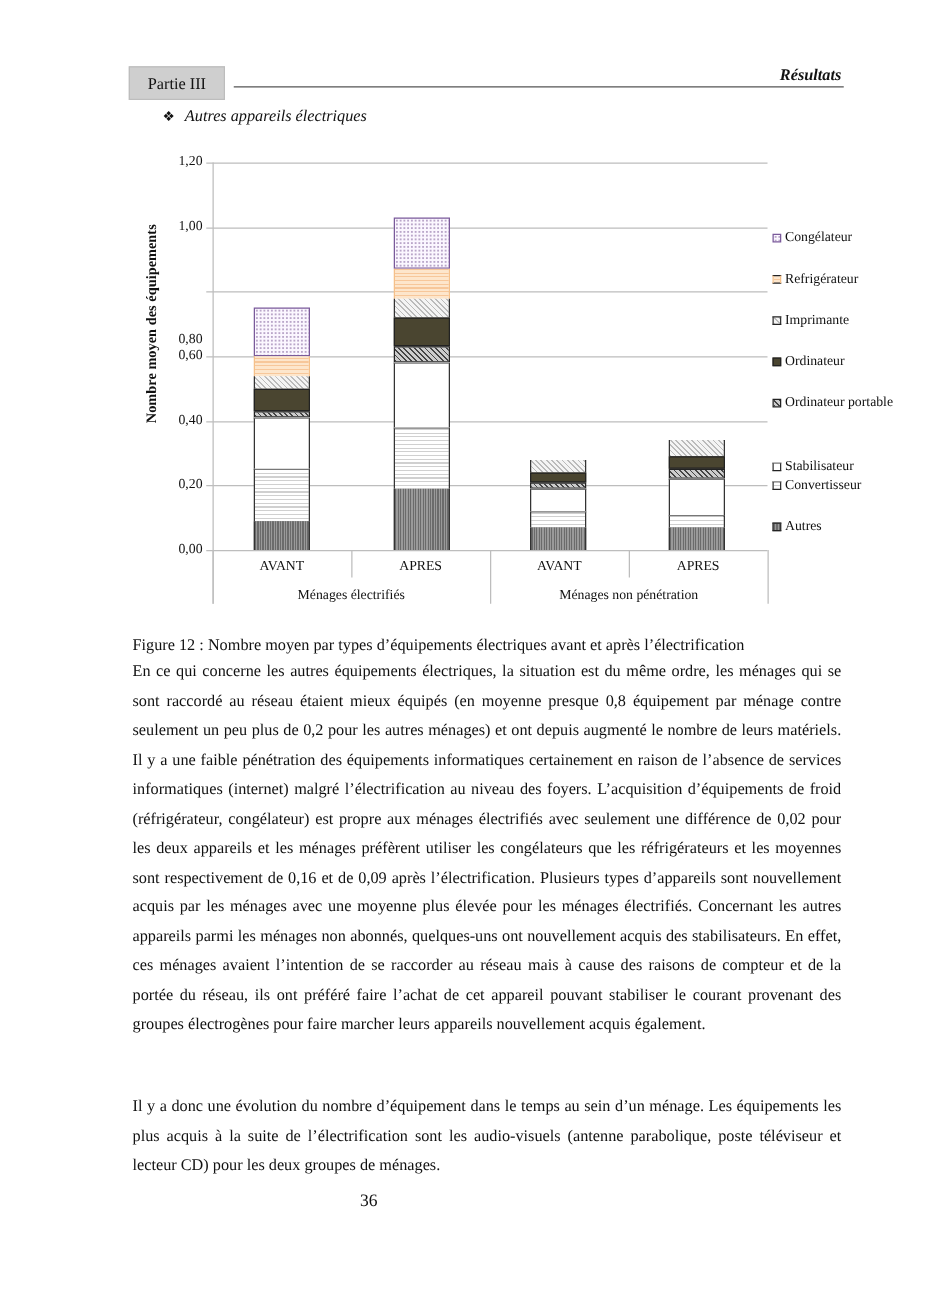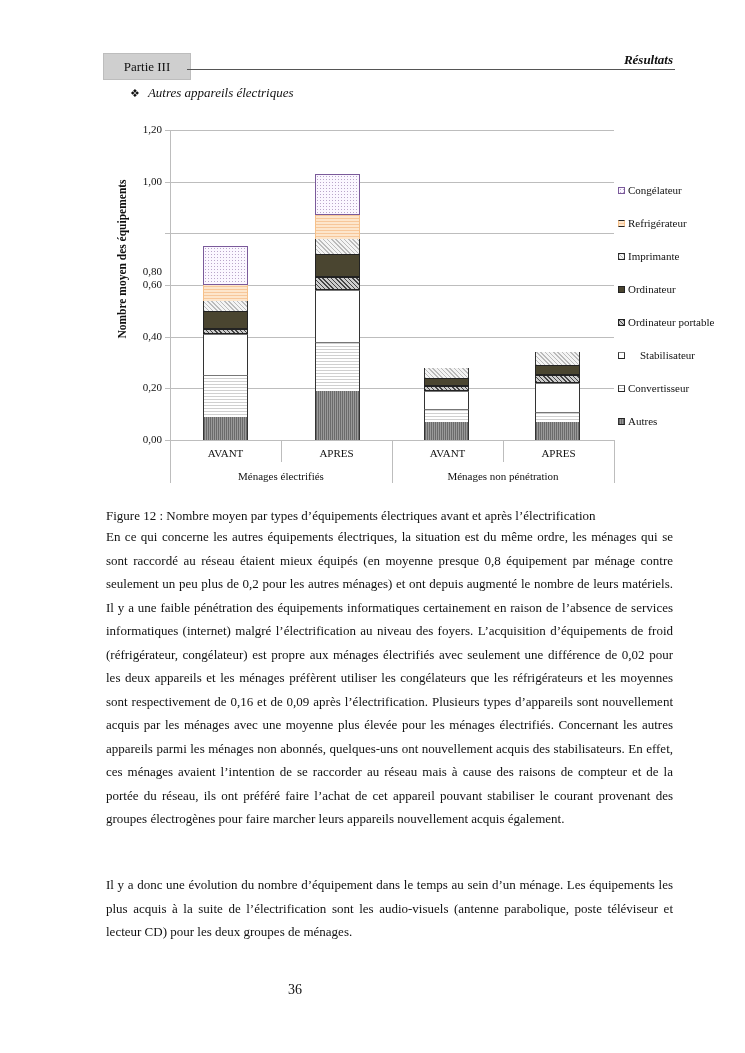--- a/index.html
+++ b/index.html
@@ -1,18 +1,18 @@
 <!DOCTYPE html>
 <html><head>
 <meta charset="utf-8">
 <style>
   html, body { margin: 0; padding: 0; background: #ffffff; }
   body { width: 745px; height: 1053px; position: relative; overflow: hidden;
          font-family: "Liberation Serif", "DejaVu Serif", serif; color: #111; }
-  .header-box { position: absolute; left: 103px; top: 53px; width: 88px; height: 27px;
+  .header-box { position: absolute; left: 103px; top: 53px; width: 77px; height: 27px;
                 background: #cfcfcf; border: 1px solid #bdbdbd; box-sizing: border-box;
                 font-size: 13px; display: flex; align-items: center; justify-content: center; }
   .header-rule { position: absolute; left: 187px; top: 69px; width: 488px; height: 1px; background: #555; }
   .header-right { position: absolute; right: 72px; top: 52px; font-size: 13px; font-weight: bold; font-style: italic; }
   .section-bullet { position: absolute; left: 130px; top: 85px; font-size: 13px; font-style: italic; }
   .section-bullet .diamond { font-style: normal; margin-right: 8px; font-size: 11px; }
 
   .chart { position: absolute; left: 105px; top: 118px; width: 625px; height: 375px; }
   .ylabel { position: absolute; left: -78px; top: 135px; width: 190px; text-align: center;
             transform: rotate(-90deg); font-size: 11.5px; font-weight: bold; }
@@ -36,21 +36,21 @@
   .p-convertisseur { background: repeating-linear-gradient(0deg, #fff 0 2px, #d0d0d0 2px 3px); border-left:1px solid #333; border-right:1px solid #333; border-top: 1px solid #777;}
   .p-stabilisateur { background: #fff; border-left:1px solid #333; border-right:1px solid #333; border-top:1px solid #777; }
   .p-ordport { background: repeating-linear-gradient(45deg, #444 0 1px, #ccc 1px 3px); border:1px solid #222; }
   .p-ordinateur { background: #4a4530; border:1px solid #222; }
   .p-imprimante { background: repeating-linear-gradient(45deg, #bbb 0 1px, #f4f4f4 1px 3px); border-left:1px solid #333; border-right:1px solid #333; }
   .p-refrig { background: repeating-linear-gradient(0deg, #fde6cc 0 2px, #f7c79a 2px 3px); border-left:1px solid #f5c089; border-right:1px solid #f5c089; }
   .p-congel { background: radial-gradient(#b9a6c9 0.6px, transparent 0.8px) 0 0/3px 3px, #fbf7ff; border:1px solid #7a5a9a; }
 
   .caption { position: absolute; left: 106px; top: 508px; font-size: 13px; }
   .para { position: absolute; left: 106px; width: 567px; font-size: 13px; line-height: 23.5px; text-align: justify; }
-  .page-num { position: absolute; left: 0; width: 590px; top: 982px; text-align: center; font-size: 14px; }
+  .page-num { position: absolute; left: 0; width: 590px; top: 954px; text-align: center; font-size: 14px; }
 </style>
 </head>
 <body>
 
 <div class="header-box">
   <span>Partie III</span>
 </div>
 <div class="header-rule"></div>
 <div class="header-right">Résultats</div>
 
@@ -142,21 +142,21 @@
         <span>Imprimante</span>
       </div>
       <div class="legend-item" style="top: 99px;">
         <span class="swatch p-ordinateur"></span>
         <span>Ordinateur</span>
       </div>
       <div class="legend-item" style="top: 132px;">
         <span class="swatch p-ordport"></span>
         <span>Ordinateur portable</span>
       </div>
-      <div class="legend-item" style="top: 165px; gap: 12px;">
+      <div class="legend-item" style="top: 183px;">
         <span class="swatch p-stabilisateur"></span>
         <span>Stabilisateur</span>
       </div>
       <div class="legend-item" style="top: 198px;">
         <span class="swatch p-convertisseur"></span>
         <span>Convertisseur</span>
       </div>
       <div class="legend-item" style="top: 231px;">
         <span class="swatch p-mixeur"></span>
         <span>Autres</span>

